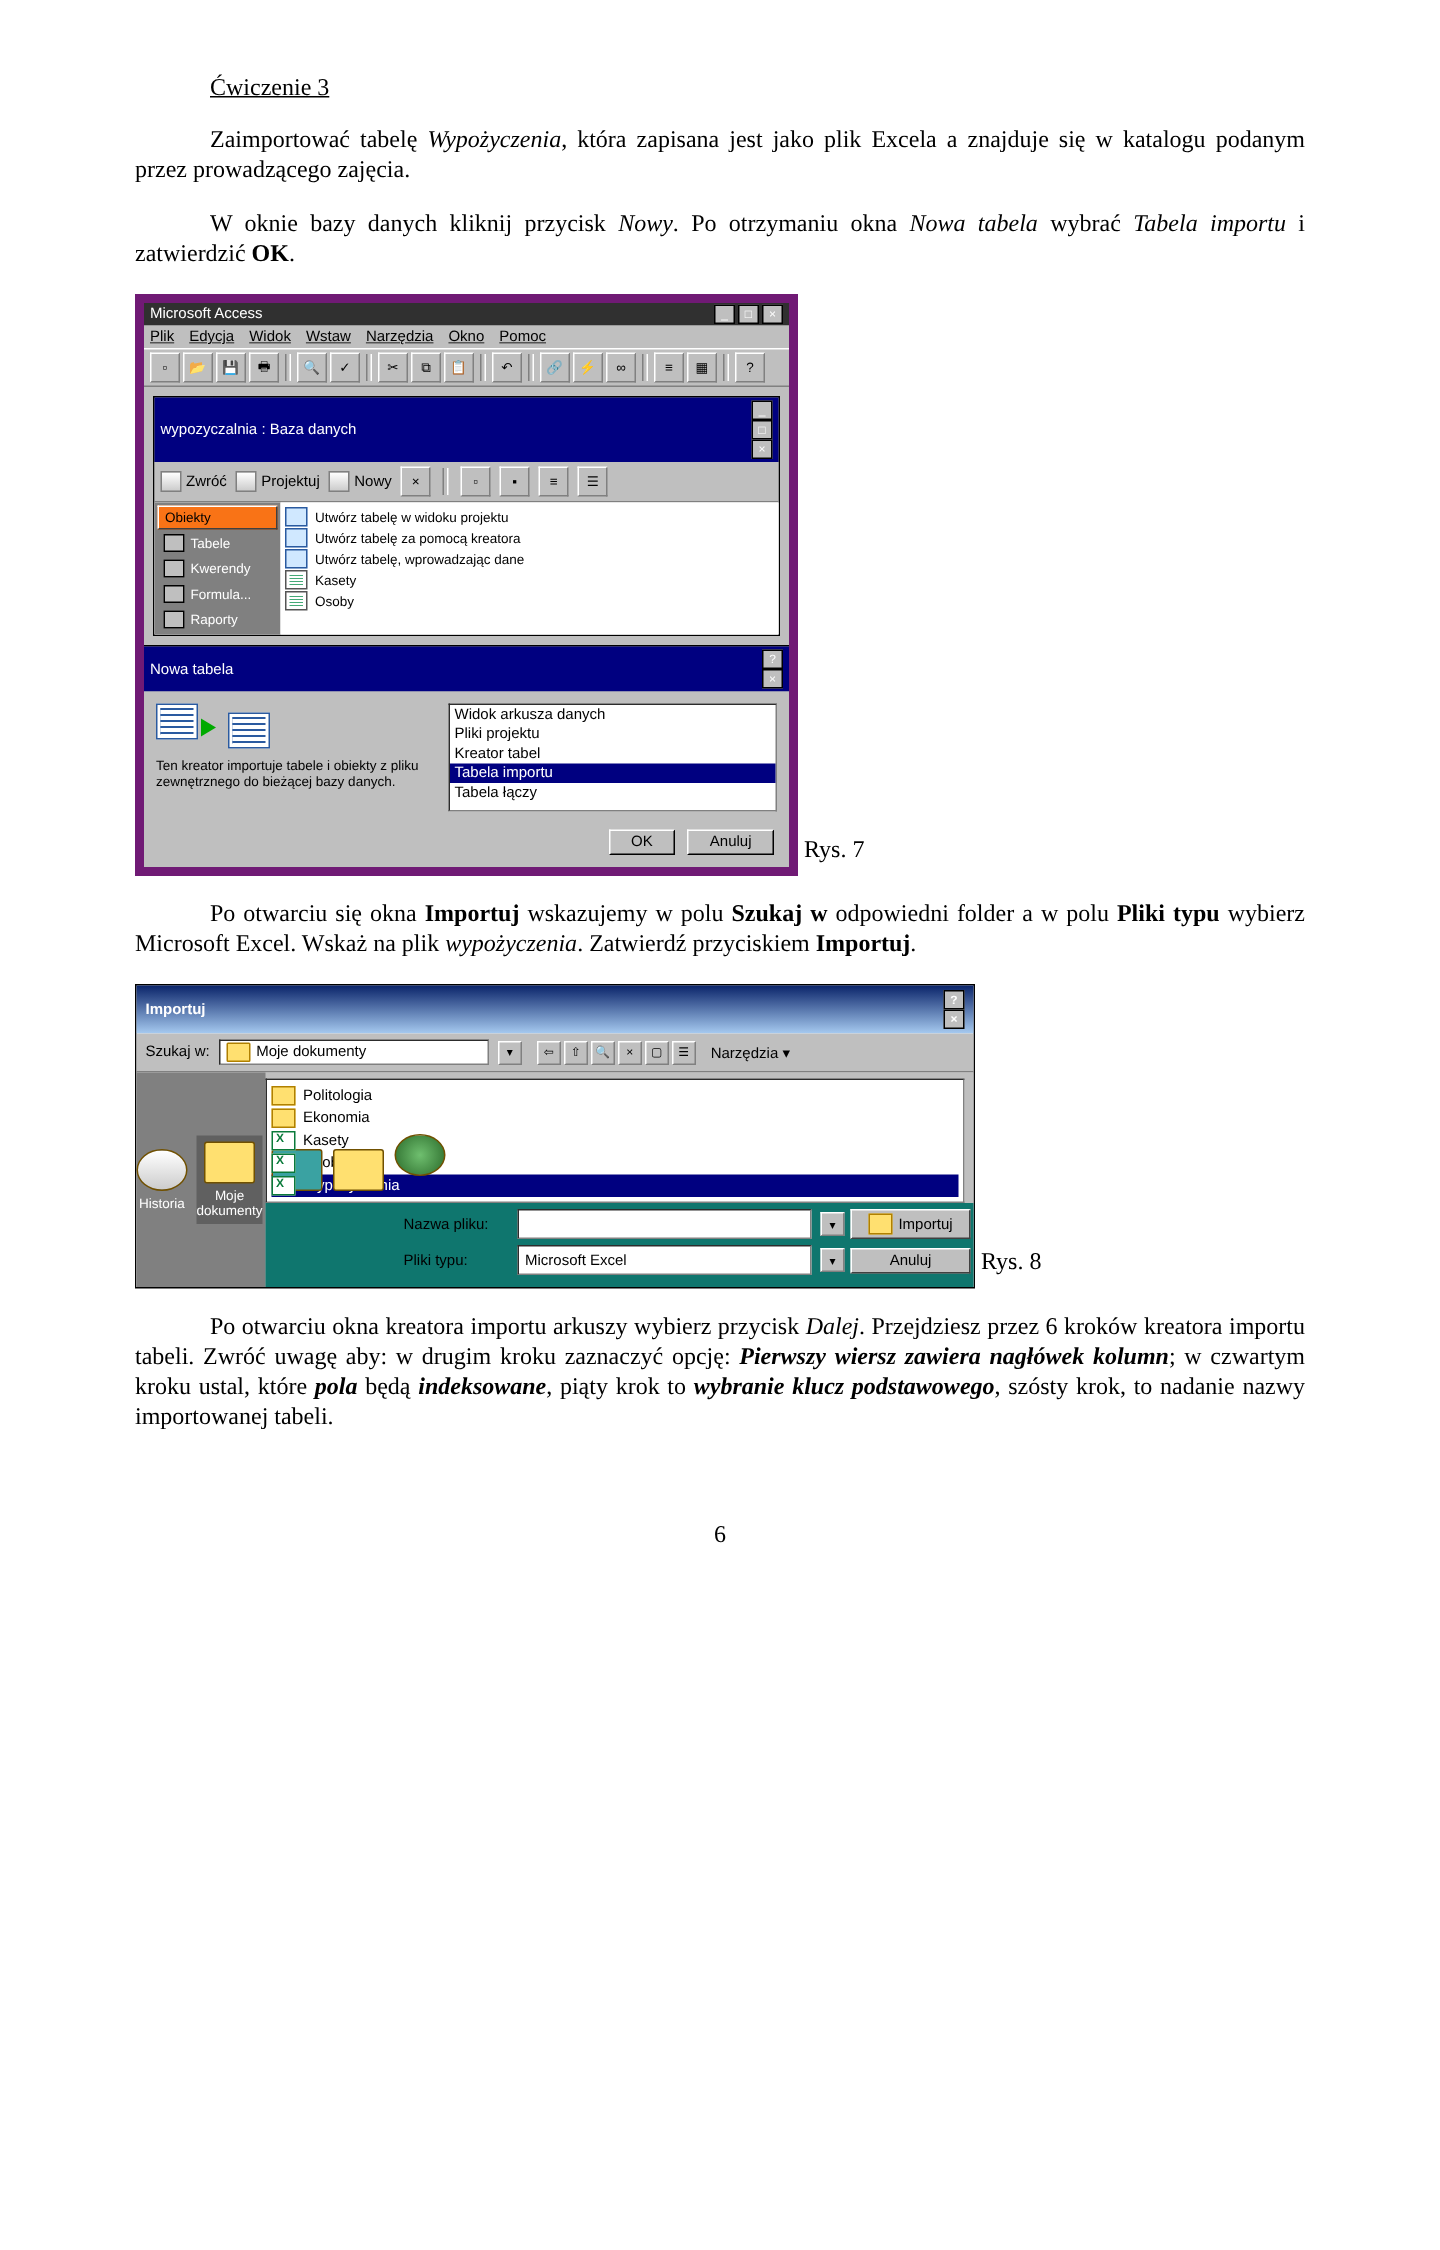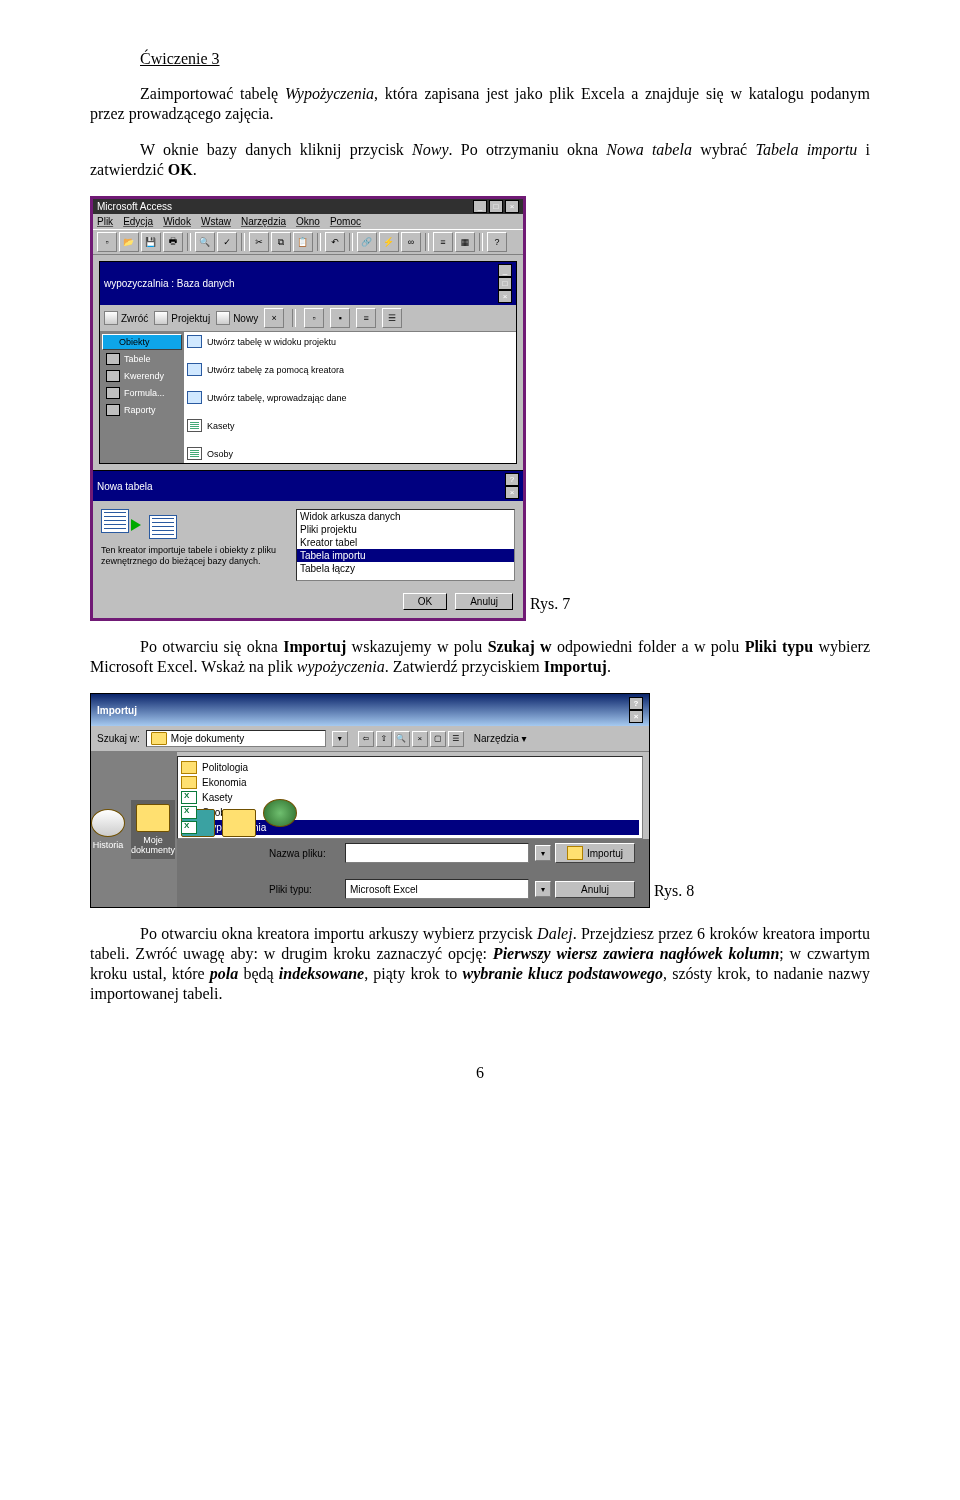--- a/index.html
+++ b/index.html
@@ -44,21 +44,21 @@
   i { font-style: italic; }
   b { font-weight: bold; }
 
   
   .shot1 {
     width: 430px;
     background: #bfbfbf;
     font-family: Tahoma, Arial, sans-serif;
     font-size: 10px;
     color: #000;
-    border: 3px solid #701a75;
+    border: 6px solid #701a75;
   }
   .tb-dark {
     background:#303030; color:#fff; display:flex; align-items:center;
     padding:1px 4px; justify-content:space-between; font-size:10px;
   }
   .tb-dark .wicons { display:flex; gap:2px; }
   .wicon { width:12px; height:11px; background:#bfbfbf; border:1px solid #000; display:flex; align-items:center; justify-content:center; font-size:8px; }
   .menubar { background:#bfbfbf; padding:2px 4px; display:flex; gap:10px; font-size:10px; }
   .menubar span { text-decoration: underline; text-decoration-color:#555; }
   .toolbar1 { background:#bfbfbf; border-top:1px solid #fff; border-bottom:1px solid #808080; padding:2px 4px; display:flex; gap:2px; align-items:center; }
@@ -69,24 +69,24 @@
     margin:6px; border:1px solid #000;
   }
   .mdi1 .tb-blue {
     background:#000080; color:#fff; padding:2px 4px; display:flex; justify-content:space-between; align-items:center;
   }
   .dbbar { background:#bfbfbf; padding:3px 4px; display:flex; gap:6px; align-items:center; border-bottom:1px solid #808080; }
   .dbbar .lab { display:flex; align-items:center; gap:3px; }
   .miniicon { width:12px; height:12px; background:linear-gradient(#fff,#ccc); border:1px solid #808080; }
   .dbbody { display:flex; background:#fff; min-height:88px; }
   .sidecol { width:80px; background:#808080; padding:2px; display:flex; flex-direction:column; gap:1px; }
-  .sidehdr { background:#0ea5e9; color:#000; padding:2px 16px; border:1px solid #fff; border-right-color:#404040; border-bottom-color:#404040; font-size:9px; }
+  .sidehdr { background:#f97316; color:#000; padding:2px 4px; border:1px solid #fff; border-right-color:#404040; border-bottom-color:#404040; font-size:9px; }
   .sideitem { color:#fff; padding:2px 4px; display:flex; align-items:center; gap:4px; font-size:9px; }
   .sideitem .ic { width:12px; height:10px; background:#bfbfbf; border:1px solid #000; }
-  .listcol { flex:1; background:#fff; padding:3px; display:flex; flex-direction:column; gap:15px; }
+  .listcol { flex:1; background:#fff; padding:3px; display:flex; flex-direction:column; gap:1px; }
   .listline { display:flex; align-items:center; gap:5px; font-size:9px; }
   .listline .ic2 { width:13px; height:11px; background:#d0e8ff; border:1px solid #2a5aa0; }
   .listline.tbl .ic2 { background:#fff; border:1px solid #555; display:flex; align-items:center; justify-content:center; }
   .listline.tbl .ic2::after { content:""; width:9px; height:7px; background:repeating-linear-gradient(#4a7 0 1px,#fff 1px 2px); }
 
   .dlg {
     margin:0; border-top:1px solid #000;
   }
   .dlg .tb-blue2 {
     background:#000080; color:#fff; padding:2px 4px; display:flex; justify-content:space-between; align-items:center;
@@ -135,21 +135,21 @@
   .picon.history { background:linear-gradient(#fff,#ccc); border-radius:50%; }
   .picon.desk { background:#3aa2a2; }
   .picon.star { background:#ffe070; }
   .picon.globe { background:radial-gradient(circle,#6fbf6f,#2a6a2a); border-radius:50%; }
   .filearea { flex:1; background:#fff; border:1px inset #808080; margin:4px 6px 0 0; height:180px; padding:3px; }
   .fitem { display:flex; align-items:center; gap:5px; padding:1px 0; font-size:10px; }
   .fitem .fic { width:14px; height:11px; background:#ffe070; border:1px solid #b08000; }
   .fitem.xls .fic { background:#fff; border:1px solid #0a7a3a; position:relative; }
   .fitem.xls .fic::after { content:"X"; position:absolute; font-size:8px; color:#0a7a3a; left:2px; top:-1px; font-weight:bold; }
   .fitem.sel { background:#000080; color:#fff; }
-  .bottom2 { background:#737373; padding:4px 14px 8px 92px; display:grid; grid-template-columns:70px 1fr 14px 80px; gap:16px 6px; align-items:center; }
+  .bottom2 { background:#0f766e; padding:4px 2px 8px 92px; display:grid; grid-template-columns:70px 1fr 14px 80px; gap:4px 6px; align-items:center; }
   .txtbox { background:#fff; border:1px inset #808080; height:16px; padding:1px 4px; font-size:10px; display:flex; align-items:center; }
   .rbtn { background:#bfbfbf; border:1px solid #404040; border-top-color:#fff; border-left-color:#fff; padding:2px 4px; font-size:10px; text-align:center; display:flex; align-items:center; justify-content:center; gap:4px; }
   .rbtn .ric { width:14px; height:12px; background:#ffe070; border:1px solid #b08000; }
 
 </style>
 </head>
 <body>
 
 <div class="heading">Ćwiczenie 3</div>
 

